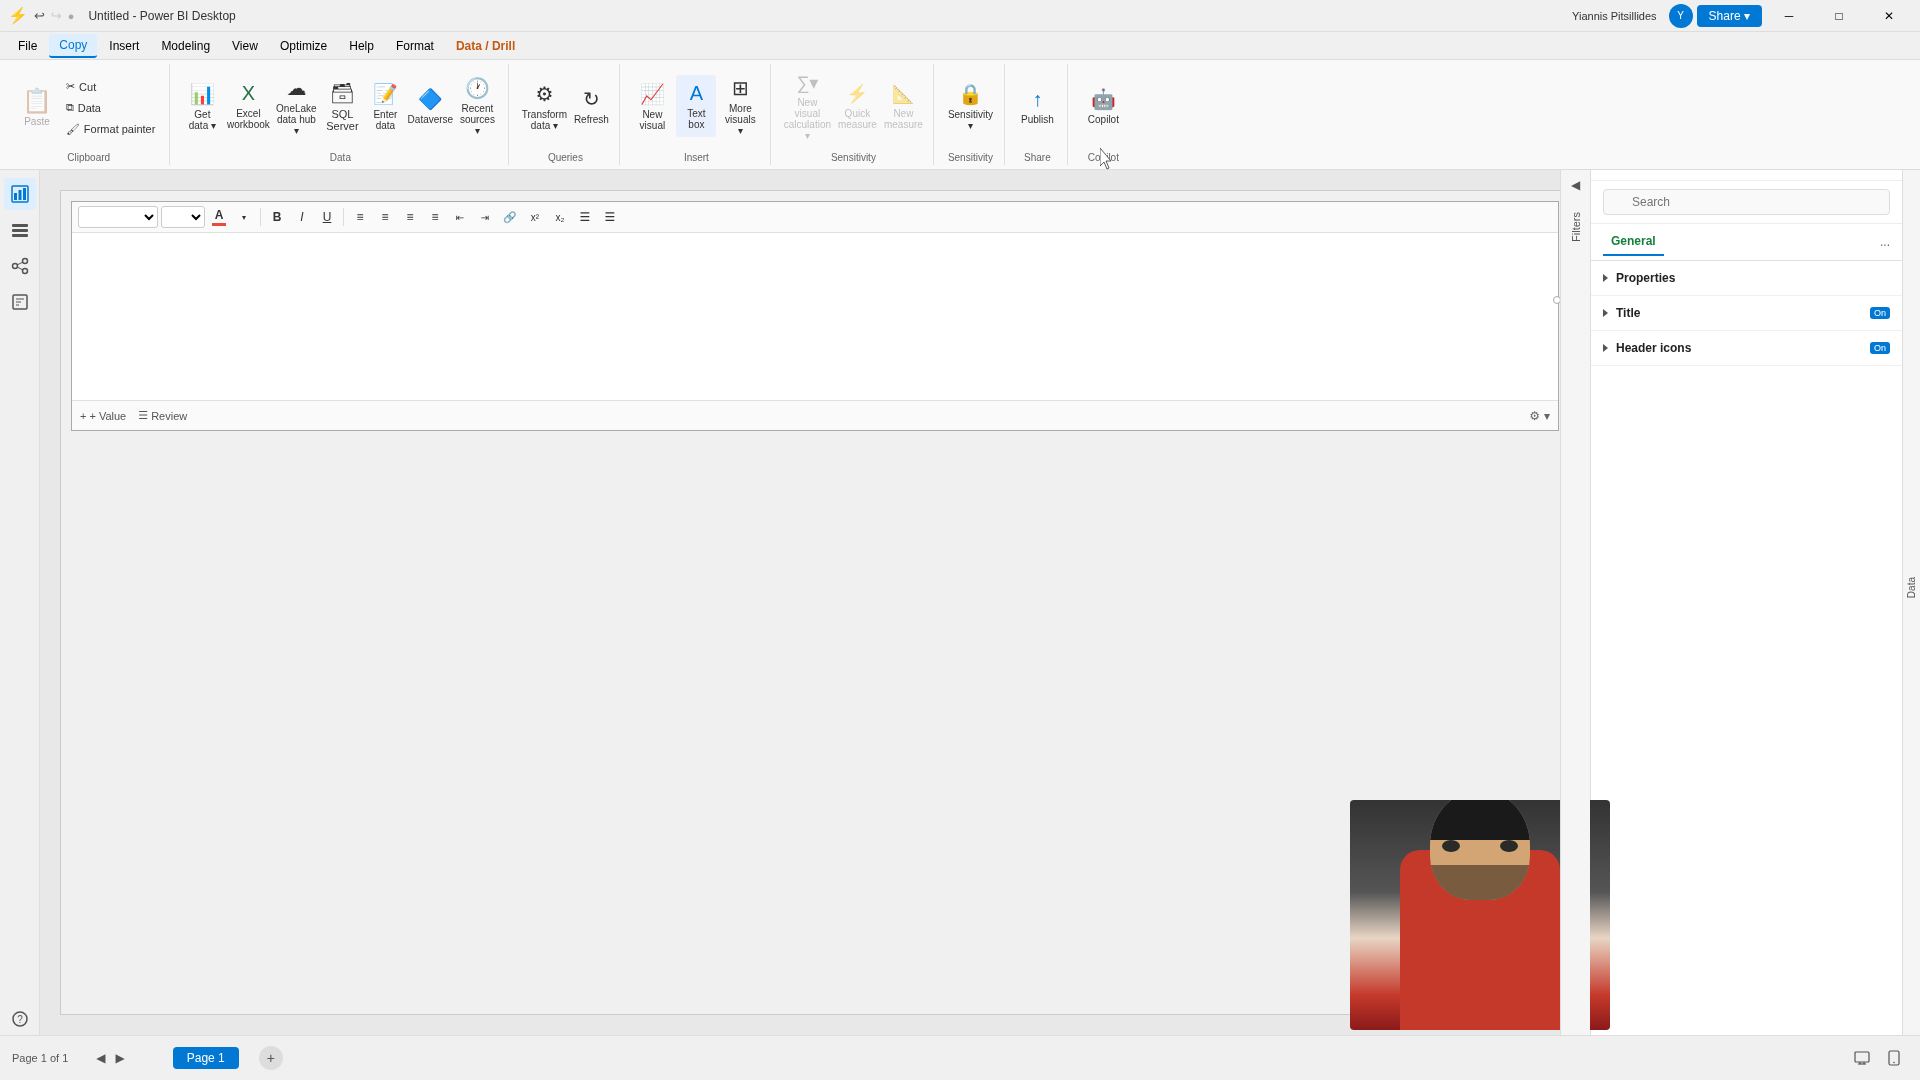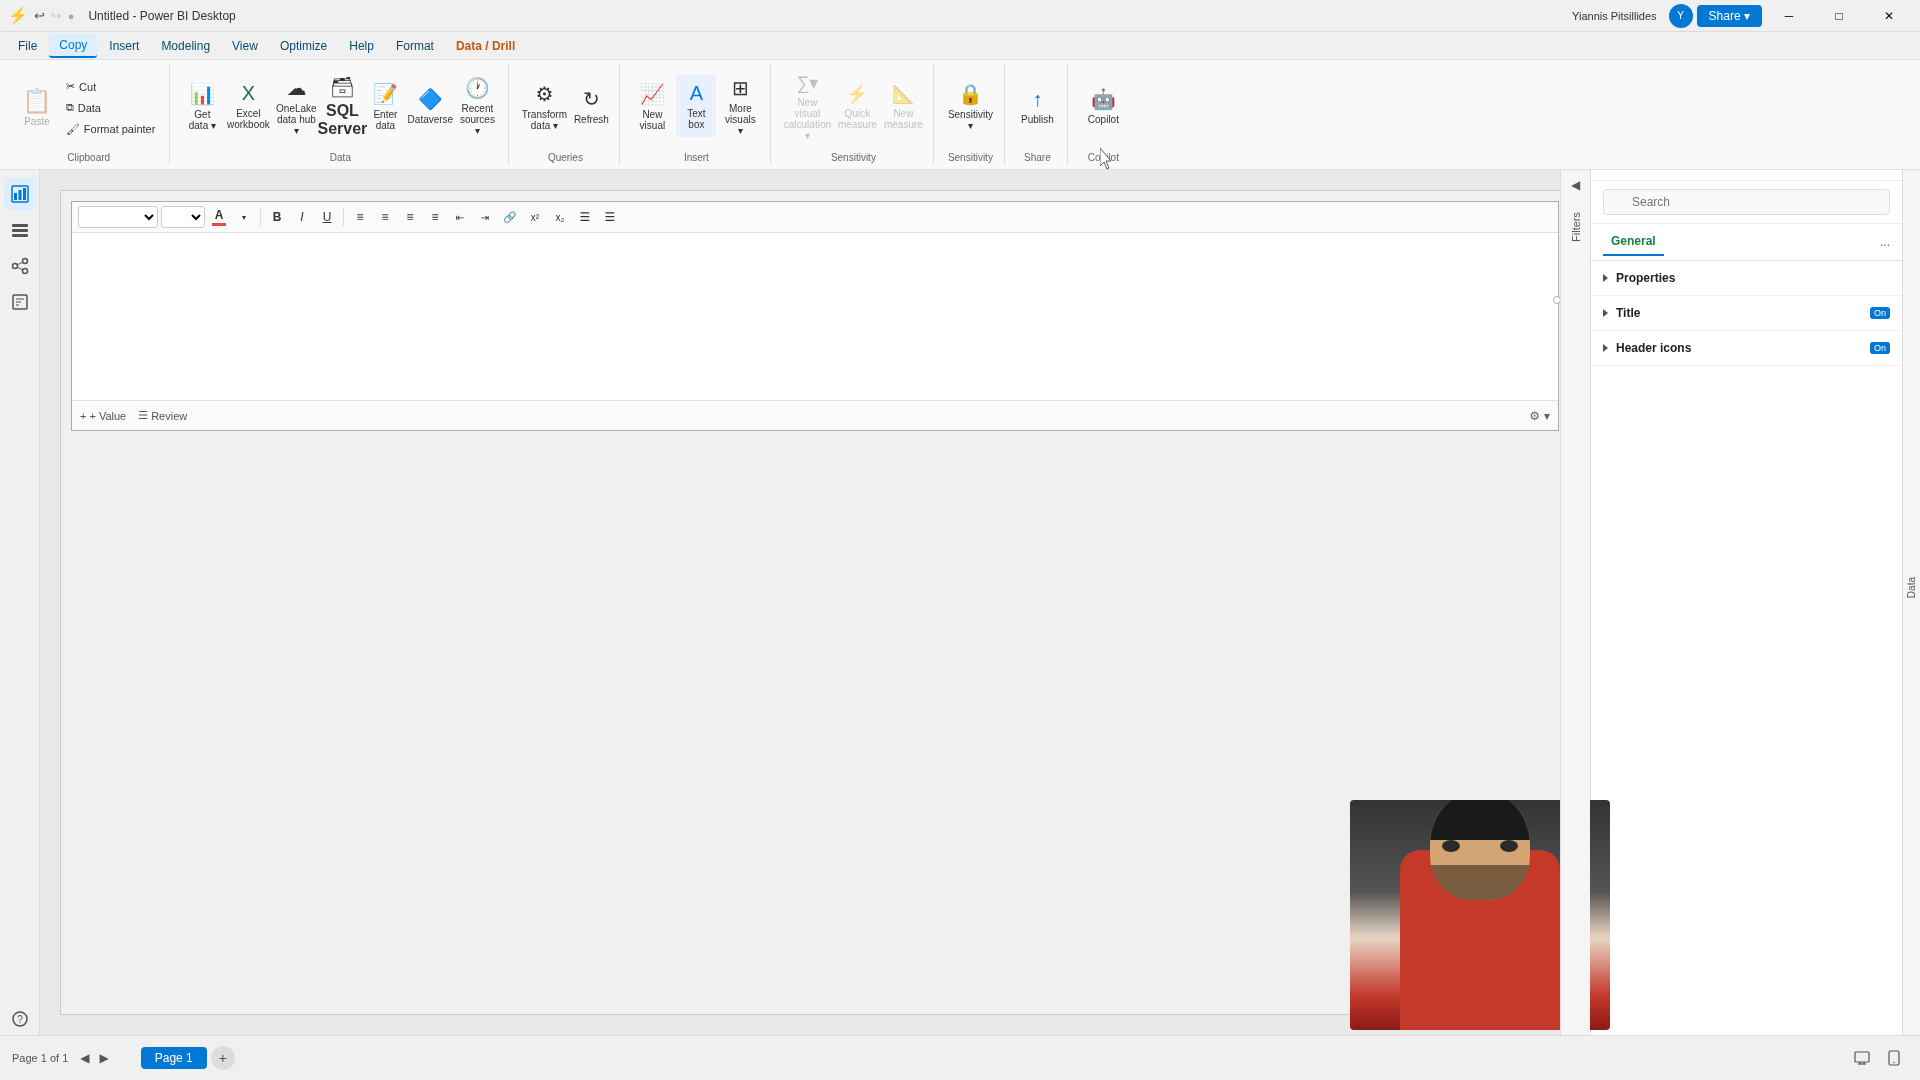--- a/index.html
+++ b/index.html
@@ -23,21 +23,21 @@
     
     .menu-bar {
       height: 28px;
       background: #f0f0f0;
       display: flex;
       align-items: center;
       padding: 0 8px;
       gap: 2px;
       border-bottom: 1px solid #ddd;
     }
-    .menu-item { padding: 4px 10px; cursor: pointer; border-radius: 3px; font-size: 12px; color: #0c4a6e; }
+    .menu-item { padding: 4px 10px; cursor: pointer; border-radius: 3px; font-size: 12px; color: #000000; }
     .menu-item.active { background: #ddeeff; color: #0078d4; border-bottom: 2px solid #0078d4; }
     .menu-item.accent { color: #c55a11; font-weight: 600; }
 
     
     .ribbon {
       height: 110px;
       background: #f9f9f9;
       border-bottom: 1px solid #ddd;
       display: flex;
       align-items: stretch;
@@ -294,21 +294,21 @@
     
     .status-bar {
       position: absolute;
       bottom: 0; left: 0; right: 0;
       height: 45px;
       background: #f0f0f0;
       border-top: 1px solid #ddd;
       display: flex;
       align-items: center;
       padding: 0 12px;
-      gap: 4px;
+      gap: 20px;
     }
     .status-text { font-size: 11px; color: #555; }
     .page-tab {
       padding: 4px 14px;
       background: #0078d4;
       color: white;
       border-radius: 4px;
       font-size: 12px;
       cursor: pointer;
       margin-left: 24px;
@@ -428,21 +428,21 @@
       </div>
       <div style="display:flex;flex-direction:column;align-items:center;gap:2px;">
         <div class="ribbon-btn" style="height:62px;width:48px;">
           <span style="font-size:20px;">☁</span>
           <span style="font-size:10px;">OneLake<br>data hub ▾</span>
         </div>
       </div>
       <div style="display:flex;flex-direction:column;align-items:center;gap:2px;">
         <div class="ribbon-btn" style="height:62px;width:40px;">
           <span style="font-size:20px;">🗃</span>
-          <span style="font-size:16px;font-weight:bold;">SQL<br>Server</span>
+          <span style="font-size:11px;">SQL<br>Server</span>
         </div>
       </div>
       <div style="display:flex;flex-direction:column;align-items:center;gap:2px;">
         <div class="ribbon-btn" style="height:62px;width:42px;">
           <span style="font-size:20px;">📝</span>
           <span style="font-size:10px;">Enter<br>data</span>
         </div>
       </div>
       <div style="display:flex;flex-direction:column;align-items:center;gap:2px;">
         <div class="ribbon-btn" style="height:62px;width:44px;">

